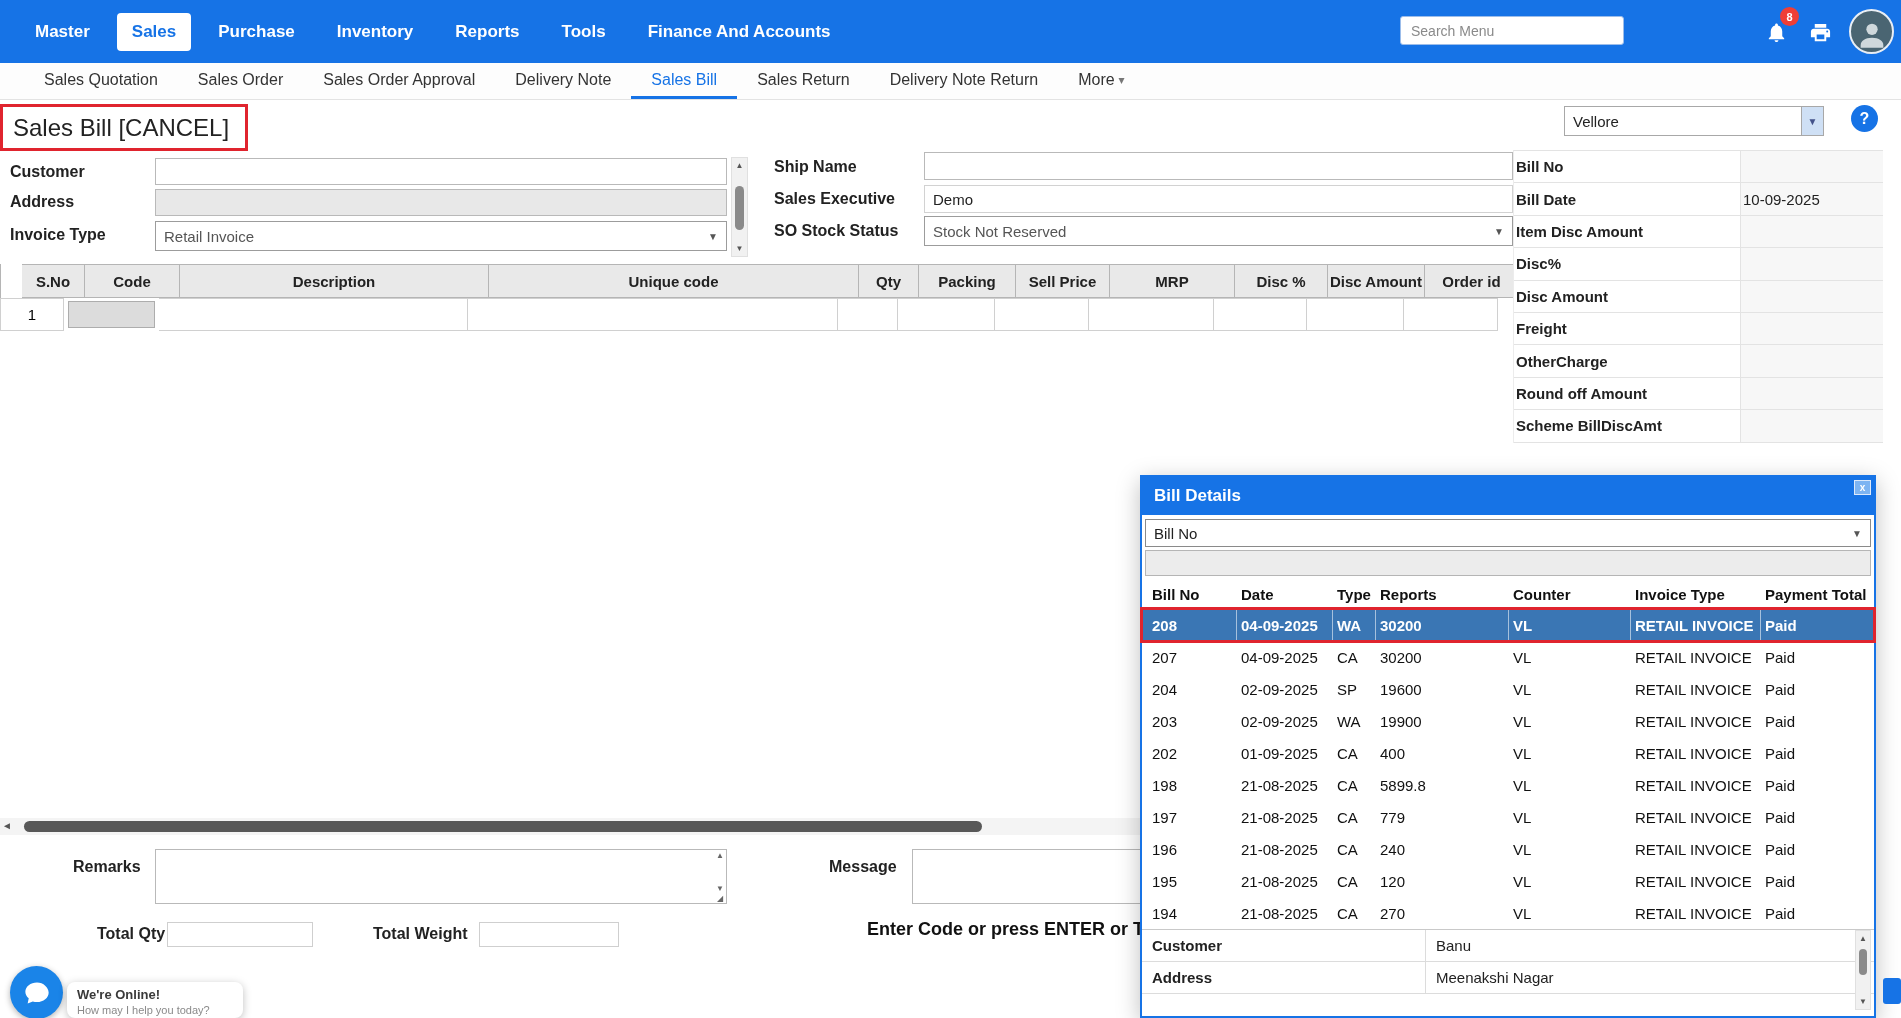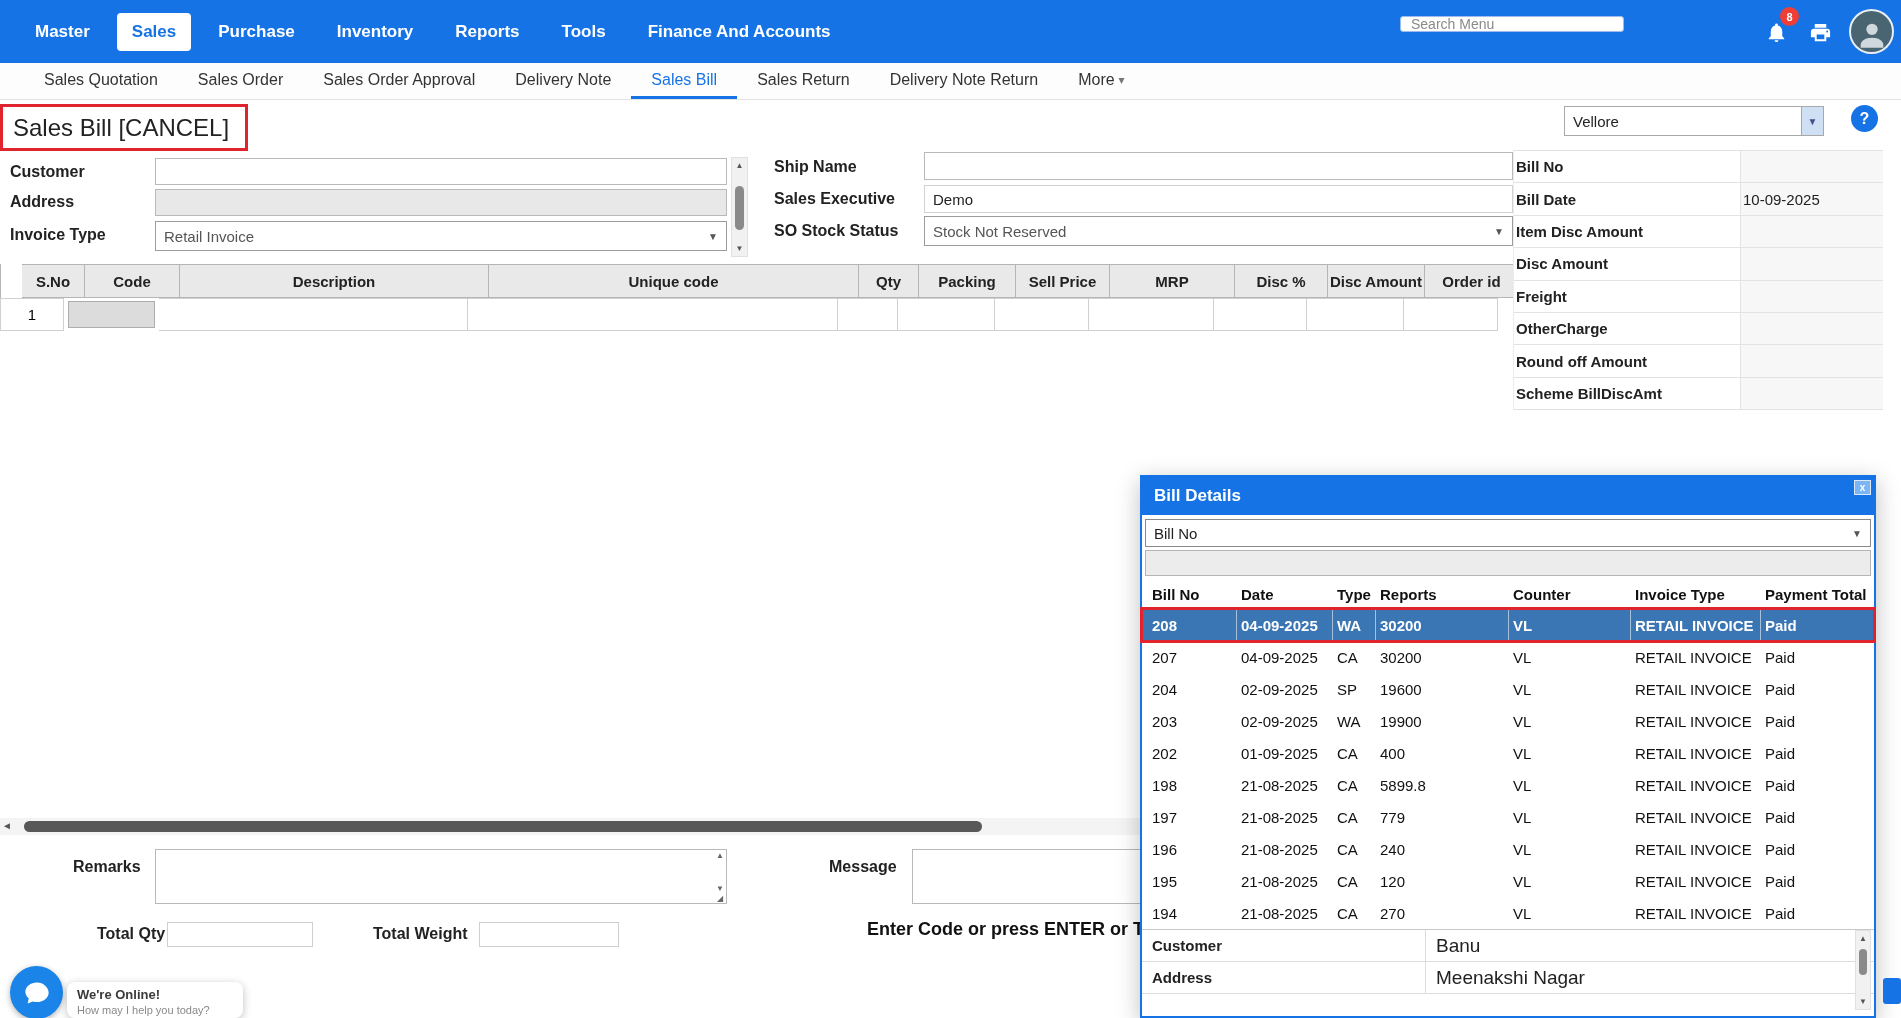--- a/index.html
+++ b/index.html
@@ -3,21 +3,21 @@
 <meta charset="utf-8">
 <style>
   * { box-sizing: border-box; margin: 0; padding: 0; }
   html,body { width:1901px; height:1018px; overflow:hidden; font-family:"Liberation Sans",sans-serif; background:#fff; position:relative; }
 
   
   .topnav { position:absolute; top:0; left:0; width:1901px; height:63px; background:#1673e6; display:flex; align-items:center; padding-left:20px; z-index:10;}
   .nav-items { display:flex; align-items:center; }
   .nav-item { color:#fff; font-weight:700; font-size:17px; padding:9px 15px; margin-right:12px; border-radius:4px; cursor:pointer; white-space:nowrap; }
   .nav-item.active { background:#fff; color:#1673e6; }
-  .nav-search { position:absolute; left:1400px; top:16px; width:224px; height:16px; border:1px solid #9cbdea; border-radius:3px; padding:0 10px; font-size:14px; color:#333; }
+  .nav-search { position:absolute; left:1400px; top:16px; width:224px; height:29px; border:1px solid #9cbdea; border-radius:3px; padding:0 10px; font-size:14px; color:#333; }
   .nav-search::placeholder { color:#8a8a8a; }
   .icon-btn { position:absolute; top:18px; width:28px; height:28px; display:flex; align-items:center; justify-content:center; cursor:pointer; }
   .bell { left:1762px; }
   .printer { left:1806px; }
   .badge { position:absolute; left:1780px; top:7px; min-width:19px; height:19px; background:#ef3e36; border-radius:10px; color:#fff; font-size:11px; font-weight:700; display:flex; align-items:center; justify-content:center; padding:0 4px; z-index:11;}
   .avatar { position:absolute; left:1849px; top:9px; width:45px; height:45px; border-radius:50%; background:#4a6572; display:flex; align-items:flex-end; justify-content:center; overflow:hidden; border:2px solid #e8eef5; cursor:pointer; }
 
   
   .tabbar { position:absolute; top:63px; left:0; width:1901px; height:37px; background:#fdfdfd; border-bottom:1px solid #e3e3e3; display:flex; align-items:stretch; padding-left:24px; }
   .tab { font-size:16px; color:#333; padding:0 20px; display:flex; align-items:center; border-bottom:3px solid transparent; cursor:pointer; white-space:nowrap; }
@@ -66,21 +66,21 @@
   .bd-headrow { display:flex; height:30px; align-items:center; }
   .bd-cell { padding-left:4px; font-size:15px; color:#111; white-space:nowrap; overflow:hidden; }
   .bd-cell:first-child { padding-left:10px; }
   .bd-head { font-weight:700; }
   .bd-row { display:flex; height:32px; align-items:center; cursor:pointer; }
   .bd-row.selected { background:#3a76b4; color:#fff; font-weight:700; outline:3px solid #e0242e; outline-offset:-1px; position:relative; z-index:2;}
   .bd-row.selected .bd-cell { color:#fff; border-right:1px solid rgba(255,255,255,.55); height:100%; display:flex; align-items:center; }
   .bd-footer { border-top:1px solid #c9c9c9; }
   .bd-frow { display:flex; height:32px; border-bottom:1px solid #dcdcdc; }
   .bd-flabel { width:284px; font-weight:700; font-size:15px; display:flex; align-items:center; padding-left:10px; border-right:1px solid #dcdcdc; color:#222; }
-  .bd-fvalue { flex:1; font-size:19px; display:flex; align-items:center; padding-left:10px; color:#222; }
+  .bd-fvalue { flex:1; font-size:15px; display:flex; align-items:center; padding-left:10px; color:#222; }
   .bd-scroll { position:absolute; right:3px; bottom:6px; width:16px; height:80px; background:#f1f1f1; border:1px solid #e0e0e0; }
 
   
   .hscroll { position:absolute; left:0; top:818px; width:1146px; height:17px; background:#f4f4f4; }
   .hs-left { position:absolute; left:2px; top:2px; font-size:10px; color:#555; cursor:pointer; }
   .hs-thumb { position:absolute; left:24px; top:3px; width:958px; height:11px; background:#585858; border-radius:6px; cursor:pointer; }
 
   
   textarea.box { position:absolute; border:1px solid #b9b9b9; resize:none; font-family:"Liberation Sans",sans-serif; font-size:14px; padding:4px 6px; }
   .ta-arrows { position:absolute; left:714px; width:12px; color:#666; font-size:8px; text-align:center; cursor:pointer; }
@@ -206,20 +206,24 @@
     </div>
     <div class="sum-row">
       <div class="sum-label">Bill Date</div>
       <div class="sum-value">10-09-2025</div>
     </div>
     <div class="sum-row">
       <div class="sum-label">Item Disc Amount</div>
       <div class="sum-value"></div>
     </div>
     <div class="sum-row">
+      <div class="sum-label">Disc%</div>
+      <div class="sum-value"></div>
+    </div>
+    <div class="sum-row">
       <div class="sum-label">Disc Amount</div>
       <div class="sum-value"></div>
     </div>
     <div class="sum-row">
       <div class="sum-label">Freight</div>
       <div class="sum-value"></div>
     </div>
     <div class="sum-row">
       <div class="sum-label">OtherCharge</div>
       <div class="sum-value"></div>

